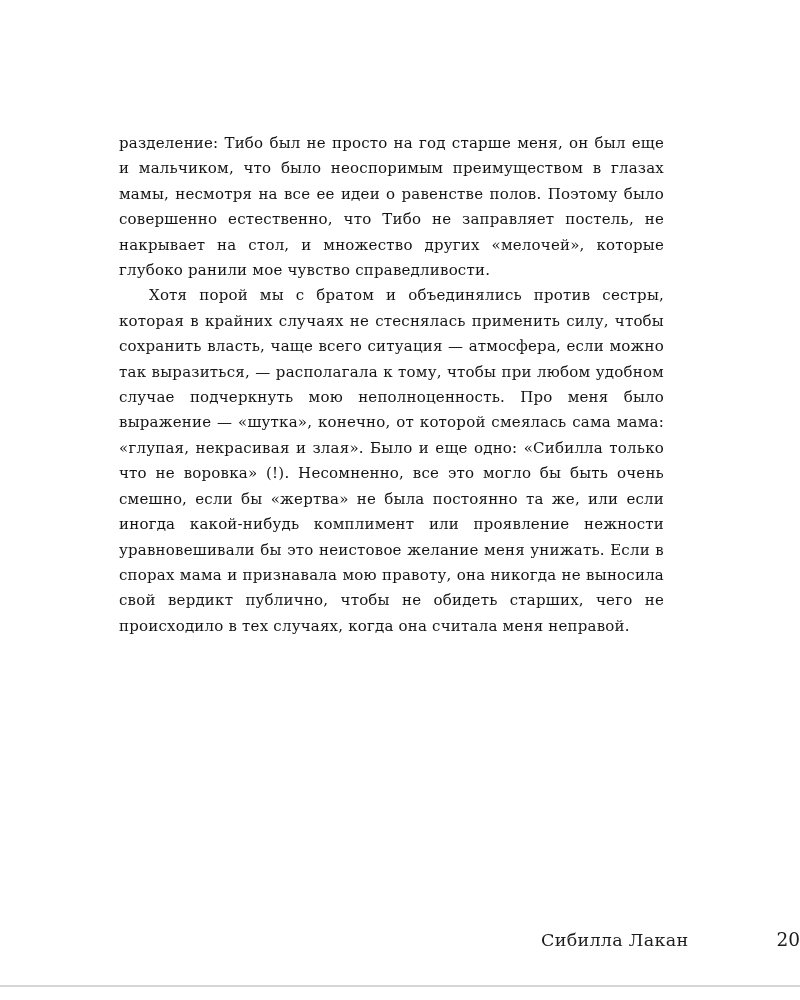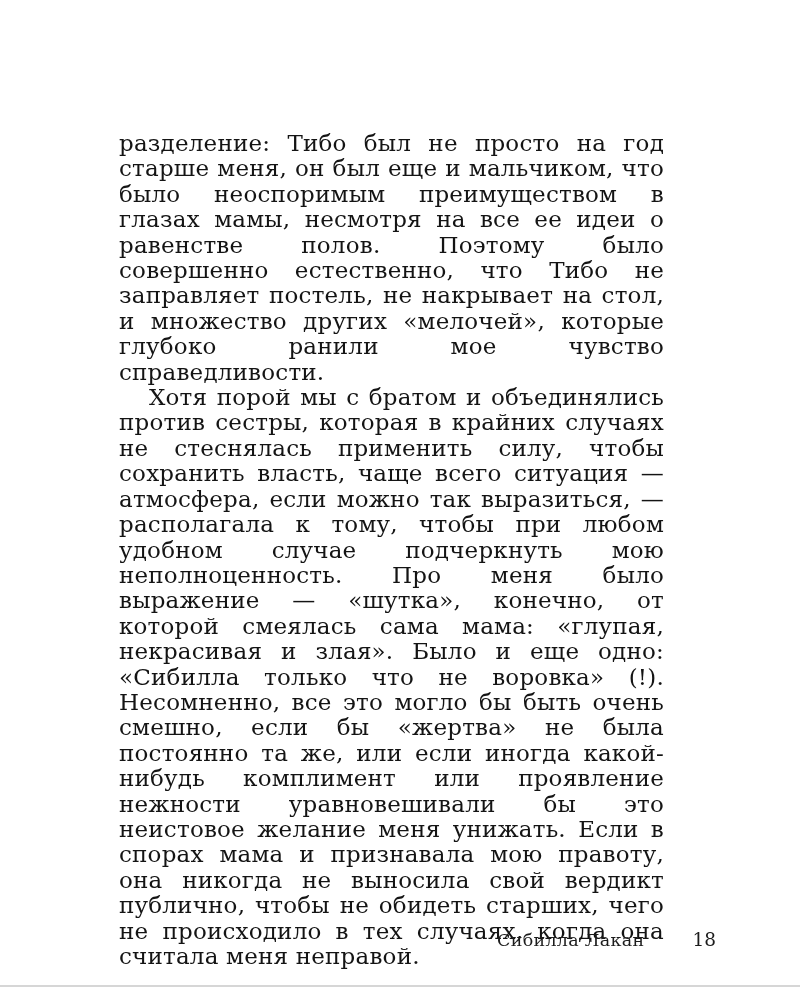--- a/index.html
+++ b/index.html
@@ -18,43 +18,42 @@
   .book-page {
     position: absolute;
     inset: 0;
     background: #ffffff;
   }
   .text-block {
     position: absolute;
     left: 119px;
     top: 131px;
     width: 545px;
-    font-size: 23px;
+    font-size: 15px;
     line-height: 25.4px;
     text-align: justify;
     letter-spacing: 0.2px;
   }
   .para {
     margin: 0;
     text-indent: 30px;
   }
   .para.no-indent {
     text-indent: 0;
   }
   .footer {
     position: absolute;
     left: 0;
     top: 929px;
     width: 800px;
     box-sizing: border-box;
-    padding-right: 84px;
     display: flex;
     justify-content: flex-end;
     align-items: baseline;
-    gap: 48px;
+    gap: 88px;
     font-size: 17.5px;
     line-height: 22px;
     color: #1c1c1c;
   }
   .running-title {
     letter-spacing: 0.3px;
   }
   .page-number {
     font-size: 18.5px;
   }
@@ -72,18 +71,18 @@
 
 <div class="book-page">
 
   <div class="text-block">
     <p class="para no-indent">разделение: Тибо был не просто на год старше меня, он был еще и мальчиком, что было неоспоримым преимуществом в глазах мамы, несмотря на все ее идеи о равенстве полов. Поэтому было совершенно естественно, что Тибо не заправляет постель, не накрывает на стол, и множество других «мелочей», которые глубоко ранили мое чувство справедливости.</p>
     <p class="para">Хотя порой мы с братом и объединялись против сестры, которая в крайних случаях не стеснялась применить силу, чтобы сохранить власть, чаще всего ситуация — атмосфера, если можно так выразиться, — располагала к тому, чтобы при любом удобном случае подчеркнуть мою неполноценность. Про меня было выражение — «шутка», конечно, от которой смеялась сама мама: «глупая, некрасивая и злая». Было и еще одно: «Сибилла только что не воровка» (!). Несомненно, все это могло бы быть очень смешно, если бы «жертва» не была постоянно та же, или если иногда какой-нибудь комплимент или проявление нежности уравновешивали бы это неистовое желание меня унижать. Если в спорах мама и признавала мою правоту, она никогда не выносила свой вердикт публично, чтобы не обидеть старших, чего не происходило в тех случаях, когда она считала меня неправой.</p>
   </div>
 
   <div class="footer">
     <span class="running-title">Сибилла Лакан</span>
-    <span class="page-number">18</span>
+    <span class="page-number">20</span>
   </div>
 
   <div class="scan-edge-bottom"></div>
 
 </div>
 
 </body></html>

